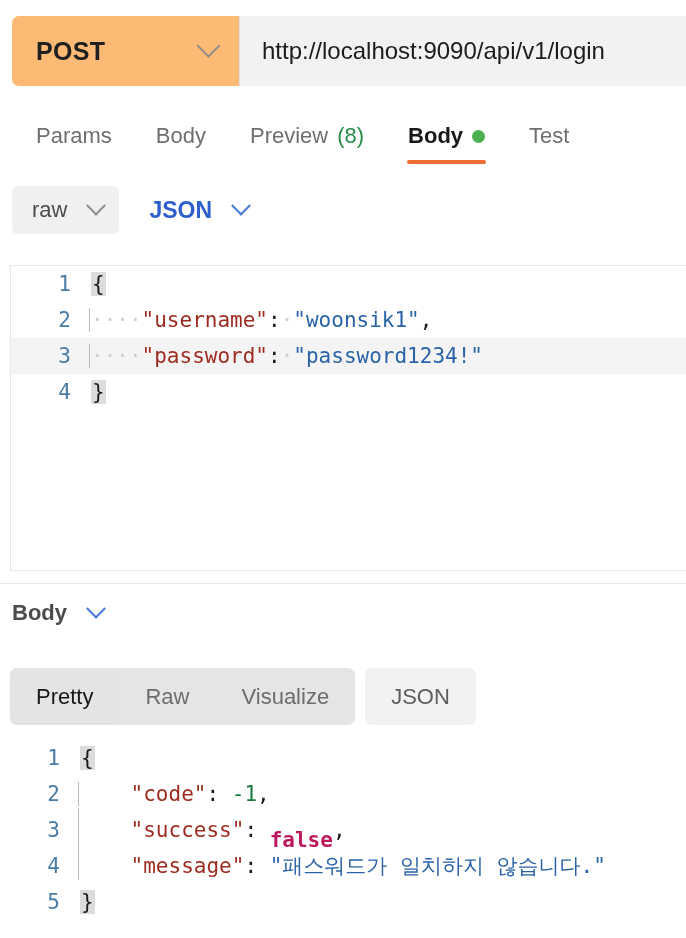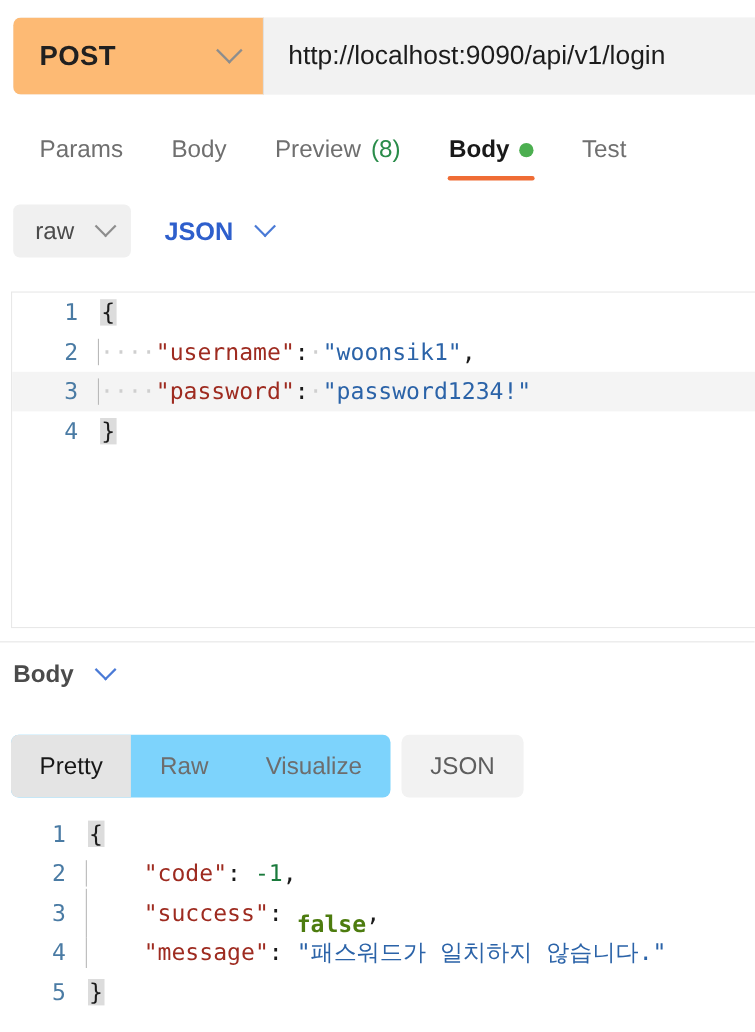--- a/index.html
+++ b/index.html
@@ -195,21 +195,21 @@
   }
   .brace {
     background: #dcdcdc;
     color: #1a1a1a;
     padding: 0 1px;
   }
   .dots { color: #cfcfcf; }
   .k-key { color: #9e2b20; }
   .k-str { color: #2b63a8; }
   .k-num { color: #1a7a3c; }
-  .k-bool { color: #4d7c0f; font-weight: bold; margin-top: 20px; }
+  .k-bool { color: #be185d; font-weight: bold; margin-top: 20px; }
   .k-punct { color: #1a1a1a; }
 
   
   .divider {
     position: absolute;
     left: 0;
     top: 583px;
     width: 686px;
     height: 1px;
     background: #e6e6e6;
@@ -233,21 +233,21 @@
     left: 10px;
     top: 668px;
     height: 57px;
     display: flex;
     align-items: center;
     gap: 10px;
   }
   .seg-group {
     display: flex;
     align-items: stretch;
-    background: #7dd3fc;
+    background: #e5e5e5;
     border-radius: 7px;
     overflow: hidden;
     height: 57px;
   }
   .seg {
     display: flex;
     align-items: center;
     justify-content: center;
     padding: 0 26px;
     font-size: 22px;

